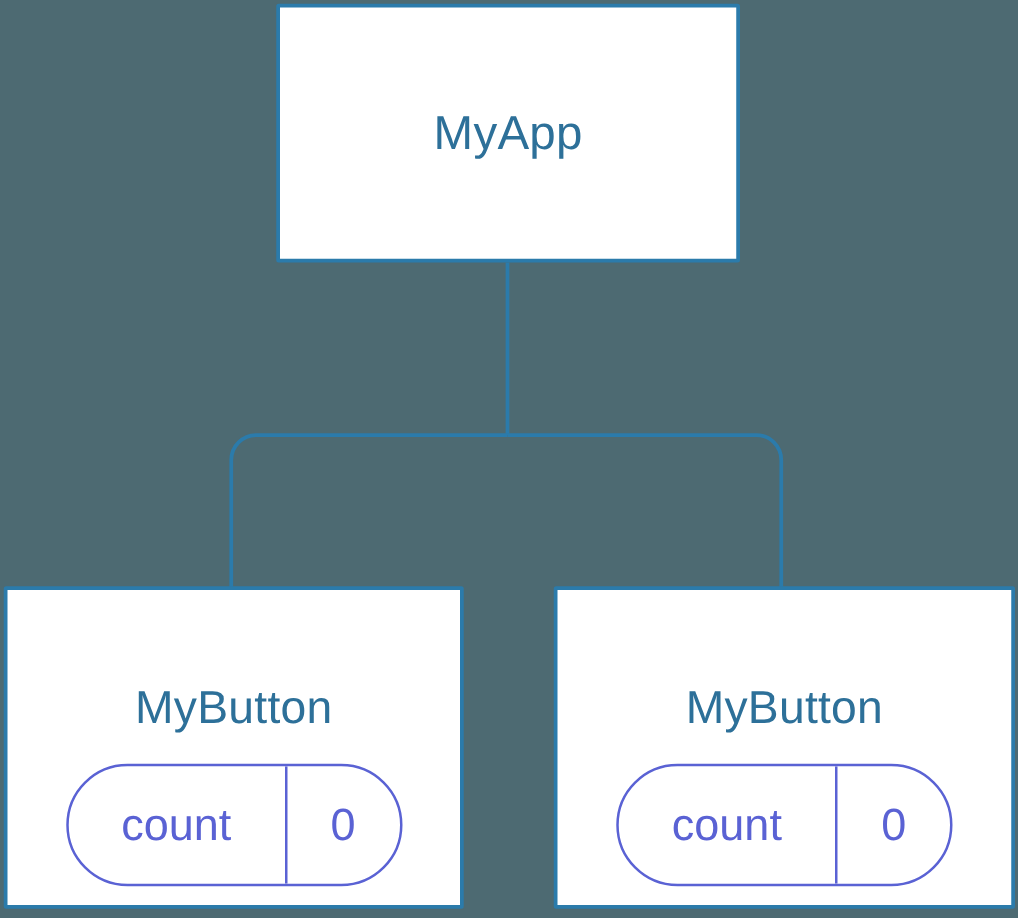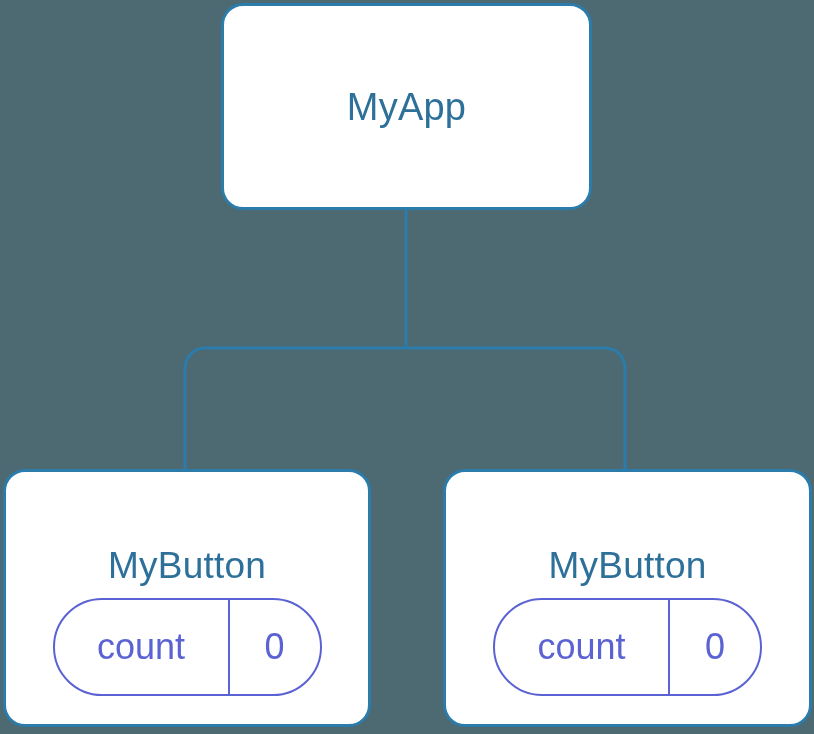--- a/index.html
+++ b/index.html
@@ -23,21 +23,21 @@
     left: 0;
     top: 0;
     width: 814px;
     height: 734px;
     pointer-events: none;
   }
   .node {
     position: absolute;
     background: #ffffff;
     border: 3px solid #2b7bab;
-    border-radius: 22px;
+    border-radius: 2px;
     box-sizing: border-box;
     display: flex;
     flex-direction: column;
     align-items: center;
   }
   .node-root {
     left: 221px;
     top: 3px;
     width: 371px;
     height: 207px;
@@ -62,21 +62,21 @@
     letter-spacing: 0.2px;
     line-height: 1;
     white-space: nowrap;
   }
   .node-child-left .node-title,
   .node-child-right .node-title {
     margin-top: 75px;
     font-size: 37px;
   }
   .state-pill {
-    margin-top: 14px;
+    margin-top: 27px;
     display: flex;
     align-items: stretch;
     height: 98px;
     border: 2px solid #5a62d4;
     border-radius: 49px;
     box-sizing: border-box;
     background: transparent;
     overflow: hidden;
   }
   .state-key {

